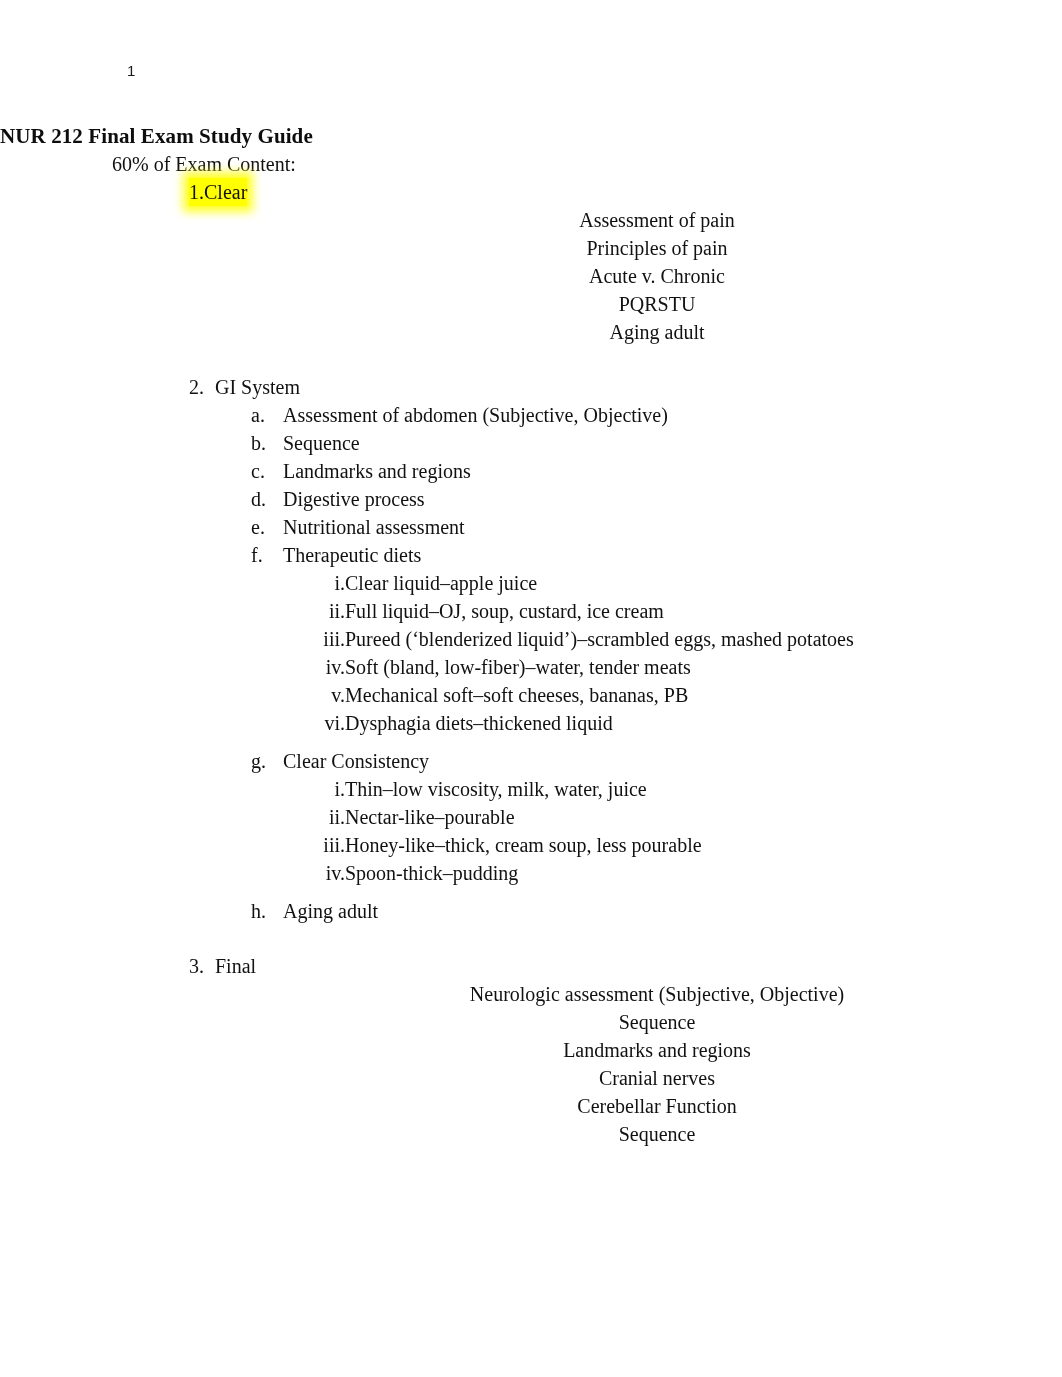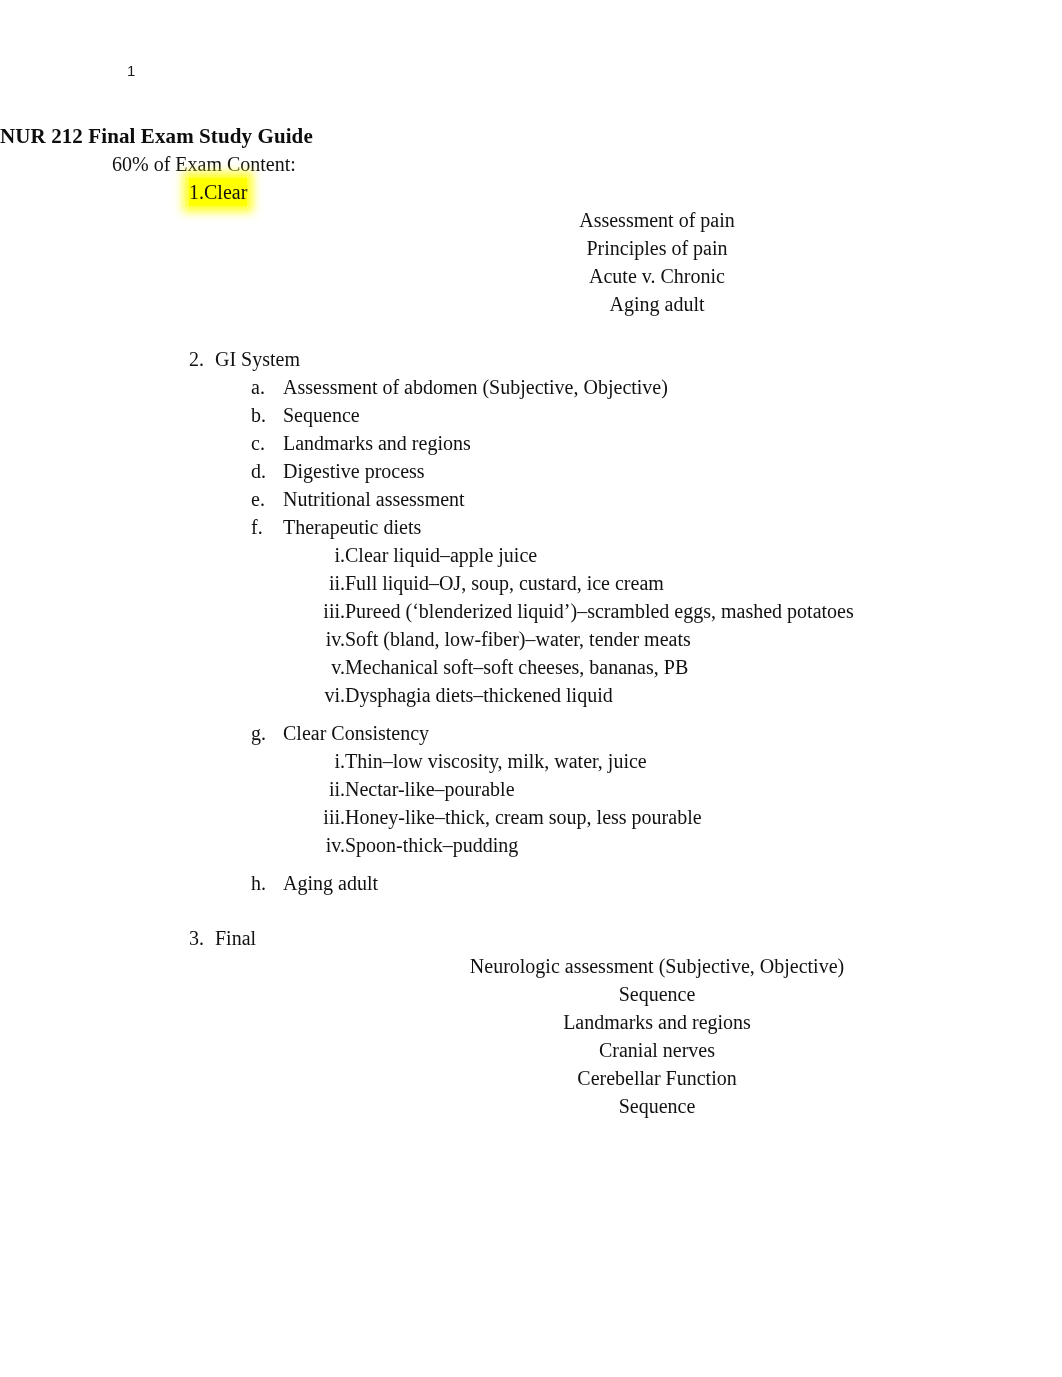--- a/index.html
+++ b/index.html
@@ -123,20 +123,21 @@
 
     <div class="line lvl-intro">60% of Exam Content:</div>
 
     <div class="row row-num">
       <span class="hl"><span class="marker">1.</span><span class="row-text">Clear</span></span>
     </div>
 
     <div class="line sub-plain">Assessment of pain</div>
     <div class="line sub-plain">Principles of pain</div>
     <div class="line sub-plain">Acute v. Chronic</div>
+    <div class="line sub-plain">PQRSTU</div>
     <div class="line sub-plain">Aging adult</div>
 
     <div class="spacer-md"></div>
 
     <div class="row row-num">
       <span class="marker">2.</span>
       <span class="row-text">GI System</span>
     </div>
 
     <div class="row row-alpha">

